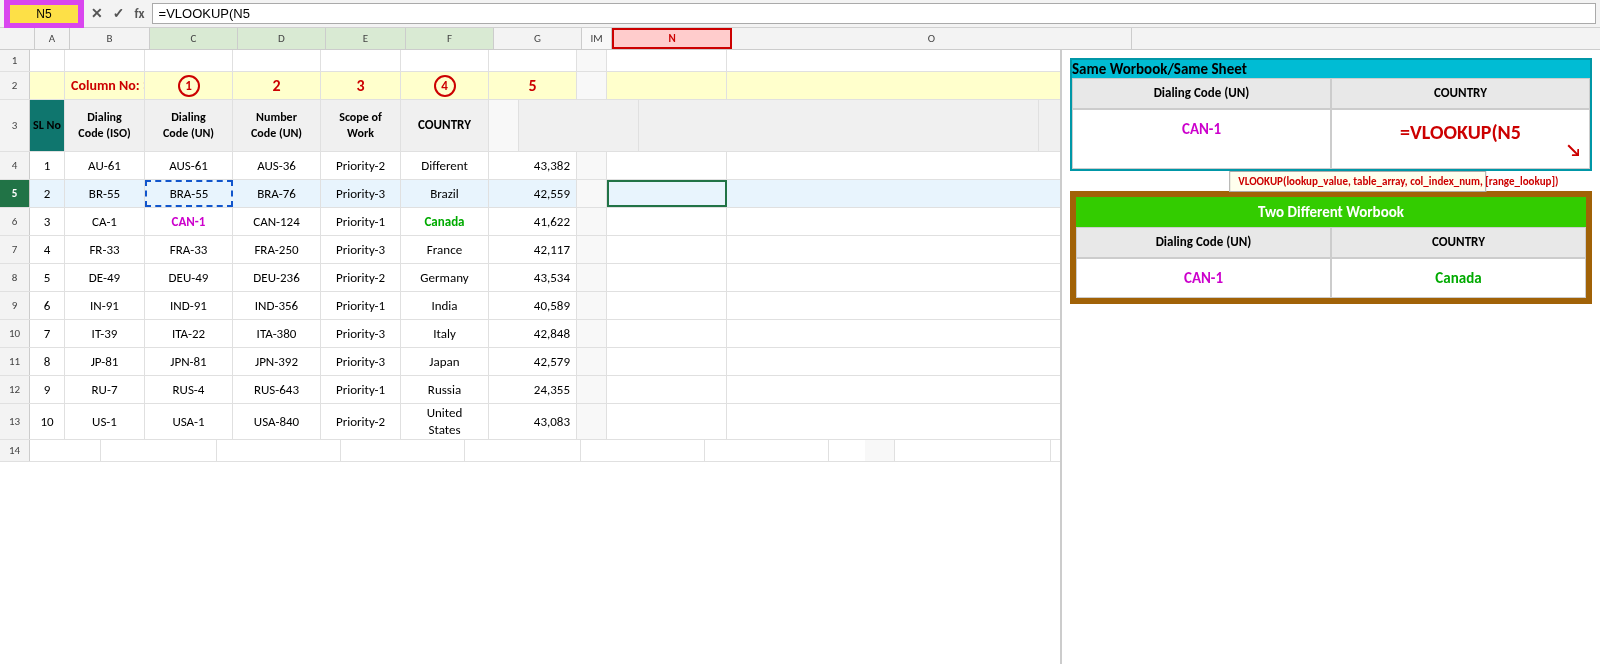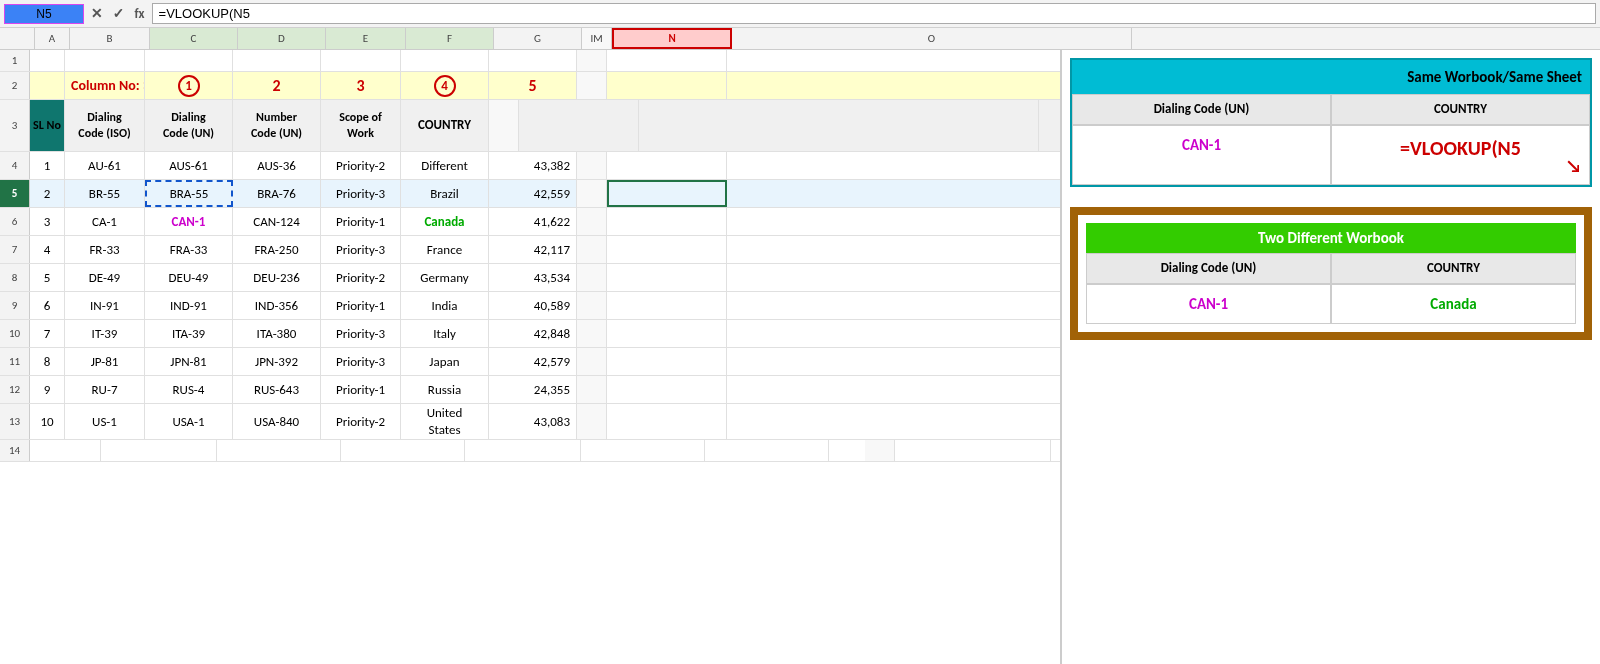--- a/index.html
+++ b/index.html
@@ -3,21 +3,21 @@
   <meta charset="utf-8">
   <style>
     * { box-sizing: border-box; margin: 0; padding: 0; }
     body { font-family: 'Calibri', 'Segoe UI', Arial, sans-serif; font-size: 13px; background: #fff; overflow: hidden; }
 
     
     .excel-container { width: 1600px; height: 664px; display: flex; flex-direction: column; background: #fff; }
 
     
     .formula-bar { display: flex; align-items: center; height: 28px; background: #f3f3f3; border-bottom: 1px solid #d0d0d0; padding: 0 4px; gap: 4px; }
-    .name-box { width: 80px; border: 1px solid #d946ef; padding: 2px 4px; font-size: 12px; text-align: center; background: #3b82f6; }
+    .name-box { width: 80px; border: 6px solid #d946ef; padding: 2px 4px; font-size: 12px; text-align: center; background: #fde047; }
     .formula-icons { display: flex; gap: 4px; align-items: center; color: #555; font-size: 14px; }
     .formula-icon { cursor: pointer; padding: 0 3px; font-weight: bold; }
     .formula-input { flex: 1; border: 1px solid #aaa; padding: 2px 6px; font-size: 13px; background: #fff; }
     .col-header { display: flex; align-items: center; justify-content: center; font-size: 11px; color: #444; border-right: 1px solid #ccc; background: #f3f3f3; }
     .col-header.highlighted { background: #d9ead3; }
 
     
     .grid-area { display: flex; flex: 1; overflow: hidden; }
     .spreadsheet { flex: 1; overflow: hidden; }
     .grid { display: flex; flex-direction: column; }
@@ -54,28 +54,28 @@
     .circled { display: inline-flex; align-items: center; justify-content: center; width: 22px; height: 22px; border: 2px solid #cc0000; border-radius: 50%; color: #cc0000; font-weight: bold; font-size: 13px; }
 
     
     .row3 { min-height: 52px; background: #f0f0f0; }
     .header-cell { font-weight: bold; font-size: 13px; text-align: center; background: #f0f0f0; flex-direction: column; line-height: 1.3; }
 
     
     .right-panel { width: 540px; min-width: 540px; border-left: 2px solid #ccc; display: flex; flex-direction: column; background: #fff; padding: 8px; gap: 8px; }
 
     .panel-top-box { background: #00bcd4; border: 2px solid #0097a7; padding: 0; }
-    .panel-top-title { background: #00bcd4; color: #000; font-weight: bold; font-size: 15px; text-align: right; padding: 8px; }
+    .panel-top-title { background: #00bcd4; color: #000; font-weight: bold; font-size: 15px; text-align: left; }
     .panel-top-headers { display: flex; background: #e0e0e0; }
     .panel-header-cell { flex: 1; font-weight: bold; font-size: 13px; text-align: center; padding: 6px 4px; border: 1px solid #ccc; background: #e8e8e8; }
     .panel-data-row { display: flex; background: #fff; }
     .panel-data-cell { flex: 1; text-align: center; padding: 10px 4px; border: 1px solid #ccc; font-size: 14px; font-weight: bold; position: relative; }
     .panel-formula-cell { font-size: 18px; font-weight: bold; color: #cc0000; }
 
-    .panel-bottom-box { background: #fff; border: 8px solid #a16207; padding: 8px; }
+    .panel-bottom-box { background: #fff; border: 6px solid #a16207; padding: 0; }
     .panel-bottom-title { background: #33cc00; color: #fff; font-weight: bold; font-size: 15px; text-align: center; padding: 6px; }
     .panel-bottom-headers { display: flex; background: #e0e0e0; }
     .panel-bottom-data { display: flex; background: #fff; }
 
     .vlookup-formula-large { font-size: 22px; font-weight: bold; color: #000; text-align: center; padding: 12px 4px 4px 4px; font-style: italic; }
 
     
     .tooltip-box { background: #ffffee; border: 1px solid #aaa; padding: 3px 8px; font-size: 11px; position: absolute; bottom: -22px; left: 50%; transform: translateX(-40%); white-space: nowrap; color: #333; }
     .tooltip-red { color: #cc0000; font-weight: bold; }
 
@@ -252,21 +252,21 @@
           <div class="cell col-G right">40,589</div>
           <div class="cell col-IM" style="background:#f8f8f8;"></div>
           <div class="cell col-N"></div>
           <div class="cell col-O"></div>
         </div>
 
         <div class="grid-row" style="height:28px;">
           <div class="row-num">10</div>
           <div class="cell col-A">7</div>
           <div class="cell col-B">IT-39</div>
-          <div class="cell col-C">ITA-39</div>
+          <div class="cell col-C">ITA-22</div>
           <div class="cell col-D">ITA-380</div>
           <div class="cell col-E">Priority-3</div>
           <div class="cell col-F">Italy</div>
           <div class="cell col-G right">42,848</div>
           <div class="cell col-IM" style="background:#f8f8f8;"></div>
           <div class="cell col-N"></div>
           <div class="cell col-O"></div>
         </div>
 
         <div class="grid-row" style="height:28px;">
@@ -336,20 +336,23 @@
           <div class="panel-header-cell" style="white-space:normal; line-height:1.3;">Dialing Code (UN)</div>
           <div class="panel-header-cell">COUNTRY</div>
         </div>
         <div class="panel-data-row" style="position:relative; min-height:60px;">
           <div class="panel-data-cell magenta bold" style="color:#cc00cc; font-size:15px; font-weight:bold; position:relative;">CAN-1</div>
           <div class="panel-data-cell panel-formula-cell" style="position:relative; overflow:visible;">
             <span style="font-size:20px; font-weight:bold; color:#cc0000;">=VLOOKUP(N5</span>
             
             <span style="position:absolute; right:8px; top:50%; color:#cc0000; font-size:18px;">↘</span>
             
+            <div class="tooltip-box" style="position:absolute; bottom:-24px; left:0; right:0; font-size:11px; z-index:10;">
+              <span class="tooltip-red" style="white-space:nowrap;">VLOOKUP(lookup_value, table_array, col_index_num, [range_lookup])</span>
+            </div>
           </div>
         </div>
       </div>
 
       <div class="panel-bottom-box" style="margin-top:12px;">
         <div class="panel-bottom-title">Two Different Worbook</div>
         <div class="panel-bottom-headers">
           <div class="panel-header-cell" style="white-space:normal; line-height:1.3;">Dialing Code (UN)</div>
           <div class="panel-header-cell">COUNTRY</div>
         </div>

